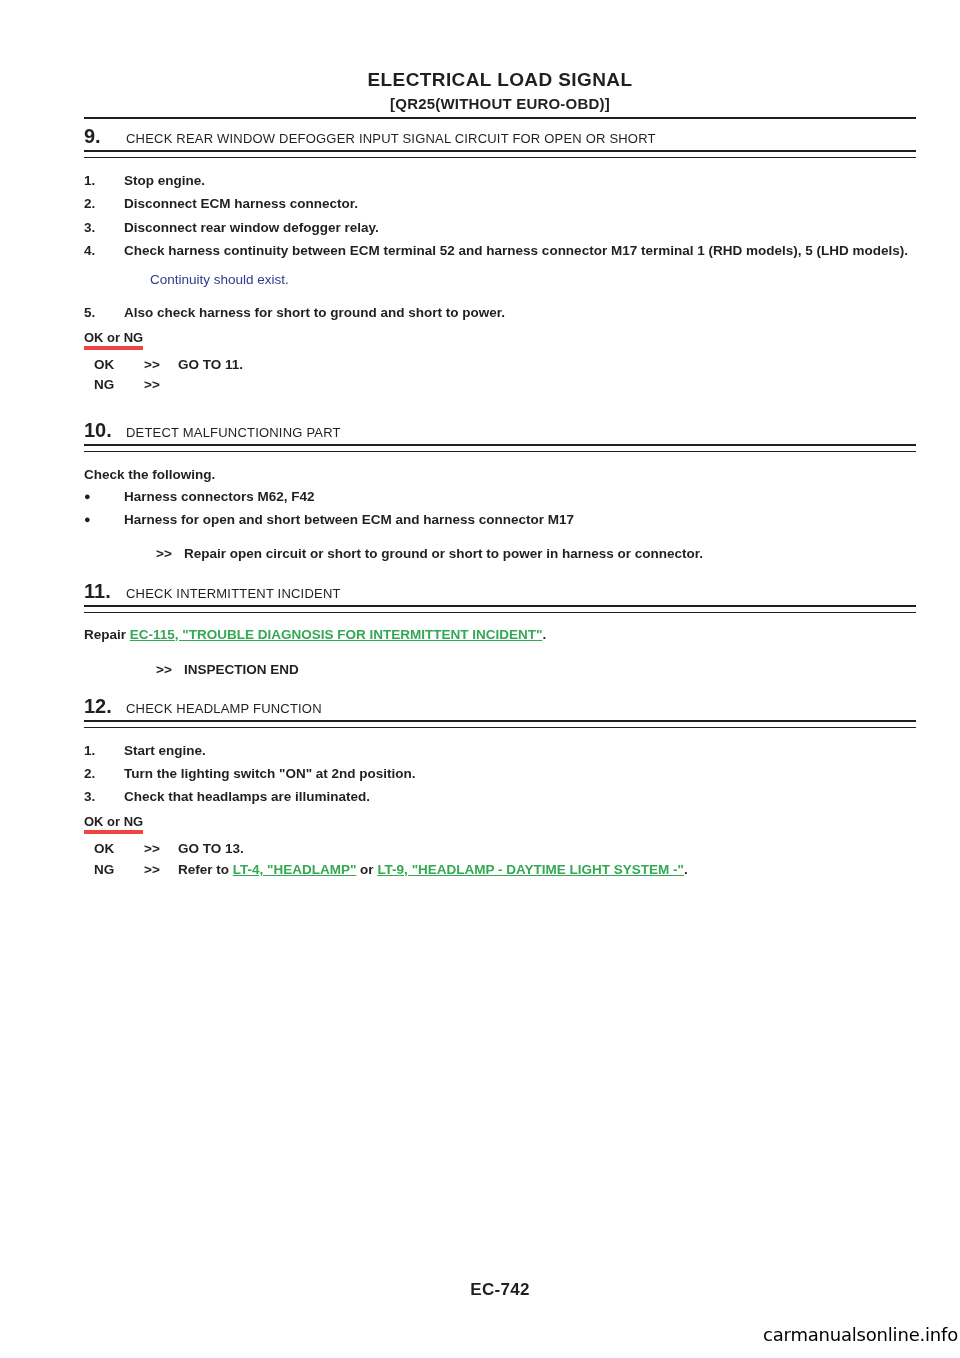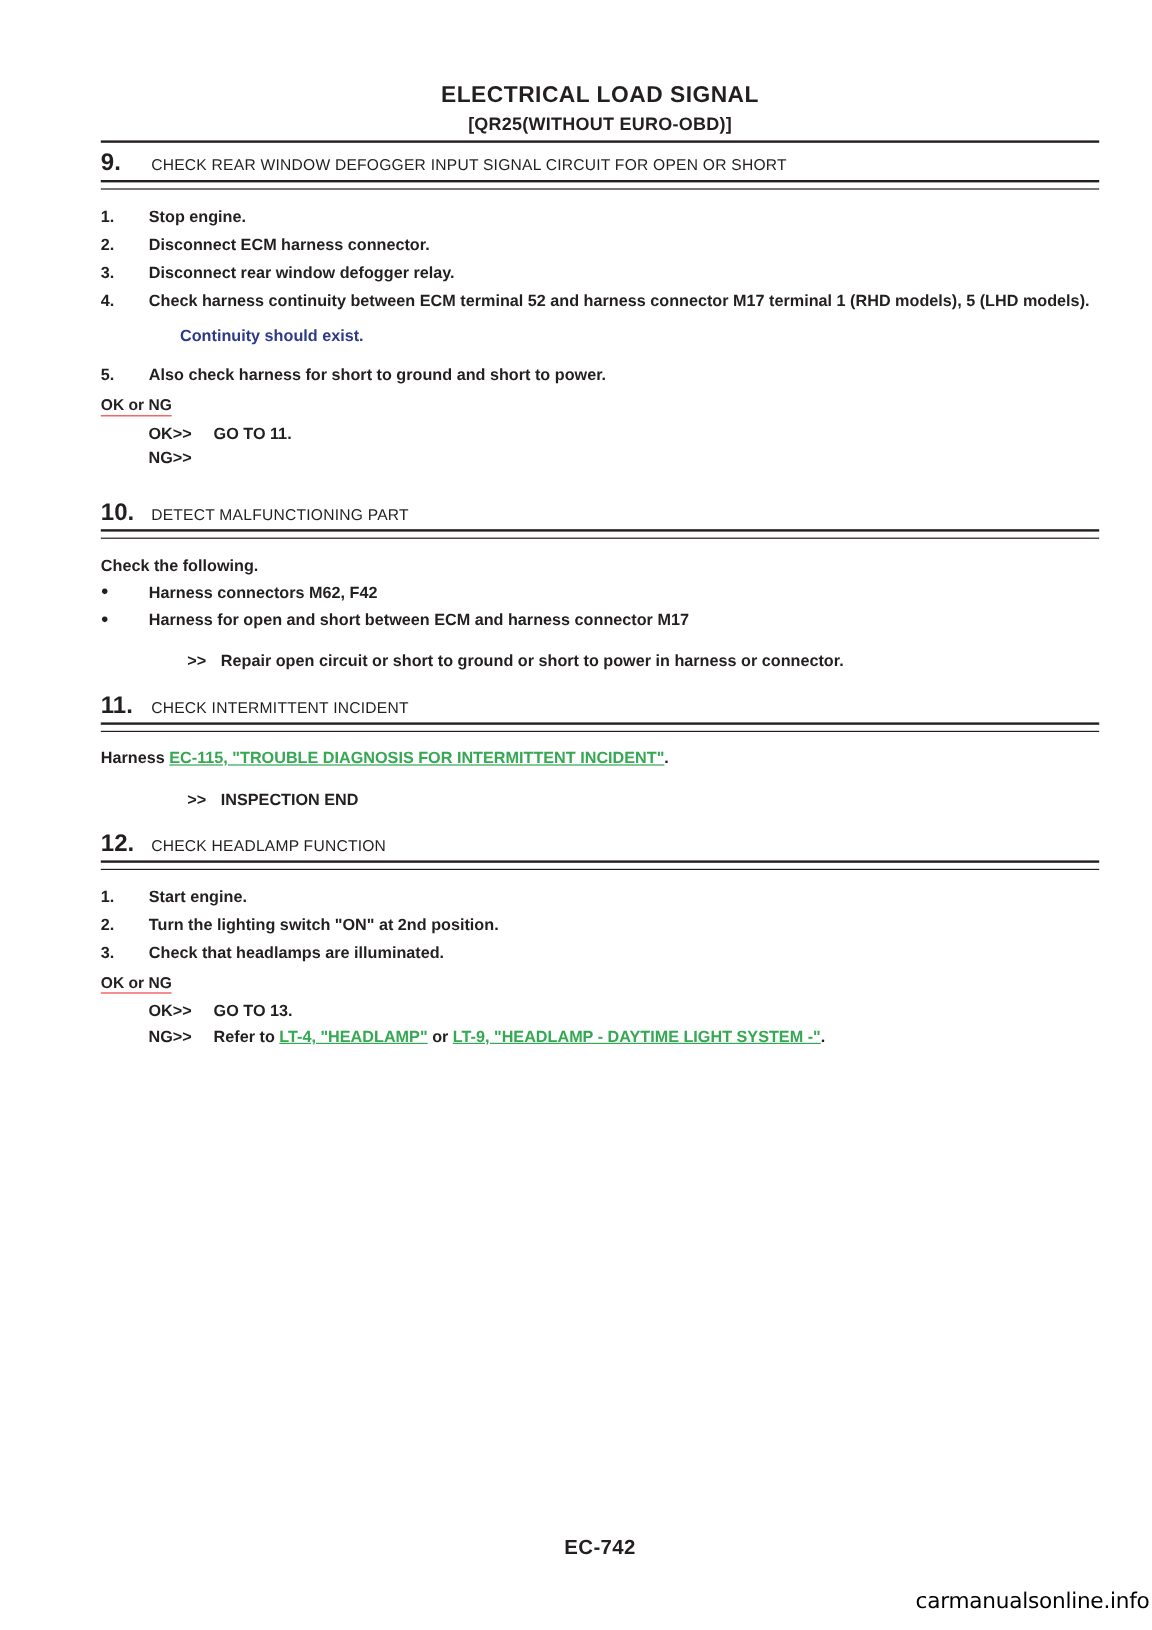--- a/index.html
+++ b/index.html
@@ -124,48 +124,47 @@
     line-height: 1.9;
   }
   .plain {
     font-size: 13.5px;
     font-weight: bold;
     line-height: 1.58;
   }
   .spec {
     color: #2d3a8c;
     font-size: 13.5px;
-    font-weight: bold;
+    font-weight: normal;
     margin: 10px 0 12px 0;
     padding-left: 66px;
     line-height: 1.4;
   }
   .okng-label {
     font-size: 13px;
     font-weight: bold;
     display: inline-block;
-    border-bottom: 1px solid #ef4444;
+    border-bottom: 4px solid #ef4444;
     padding-bottom: 1px;
     margin-top: 4px;
   }
   .okng-rows {
     margin-top: 5px;
   }
   .okng-row {
     display: flex;
     font-size: 13.5px;
     font-weight: bold;
     line-height: 1.55;
   }
   .okng-row .k {
     width: 60px;
     flex: 0 0 60px;
     padding-left: 10px;
     box-sizing: border-box;
-    text-align: right;
   }
   .okng-row .arrow {
     width: 34px;
     flex: 0 0 34px;
   }
   .okng-row .v {
     flex: 1 1 auto;
   }
   .result-line {
     display: flex;
@@ -296,21 +295,21 @@
       <span>Repair open circuit or short to ground or short to power in harness or connector.</span>
     </div>
 
     <div class="step">
       <div class="step-num">11.</div>
       <div class="step-title">CHECK INTERMITTENT INCIDENT</div>
     </div>
     <div class="rule-double"></div>
 
     <div class="perform-line">
-      <span>Harness</span>
+      <span>Repair</span>
       <a class="ref" href="#">EC-115, "TROUBLE DIAGNOSIS FOR INTERMITTENT INCIDENT"</a><span>.</span>
     </div>
 
     <div class="result-line">
       <span class="arrow">&gt;&gt;</span>
       <span>INSPECTION END</span>
     </div>
 
     <div class="step">
       <div class="step-num">12.</div>

